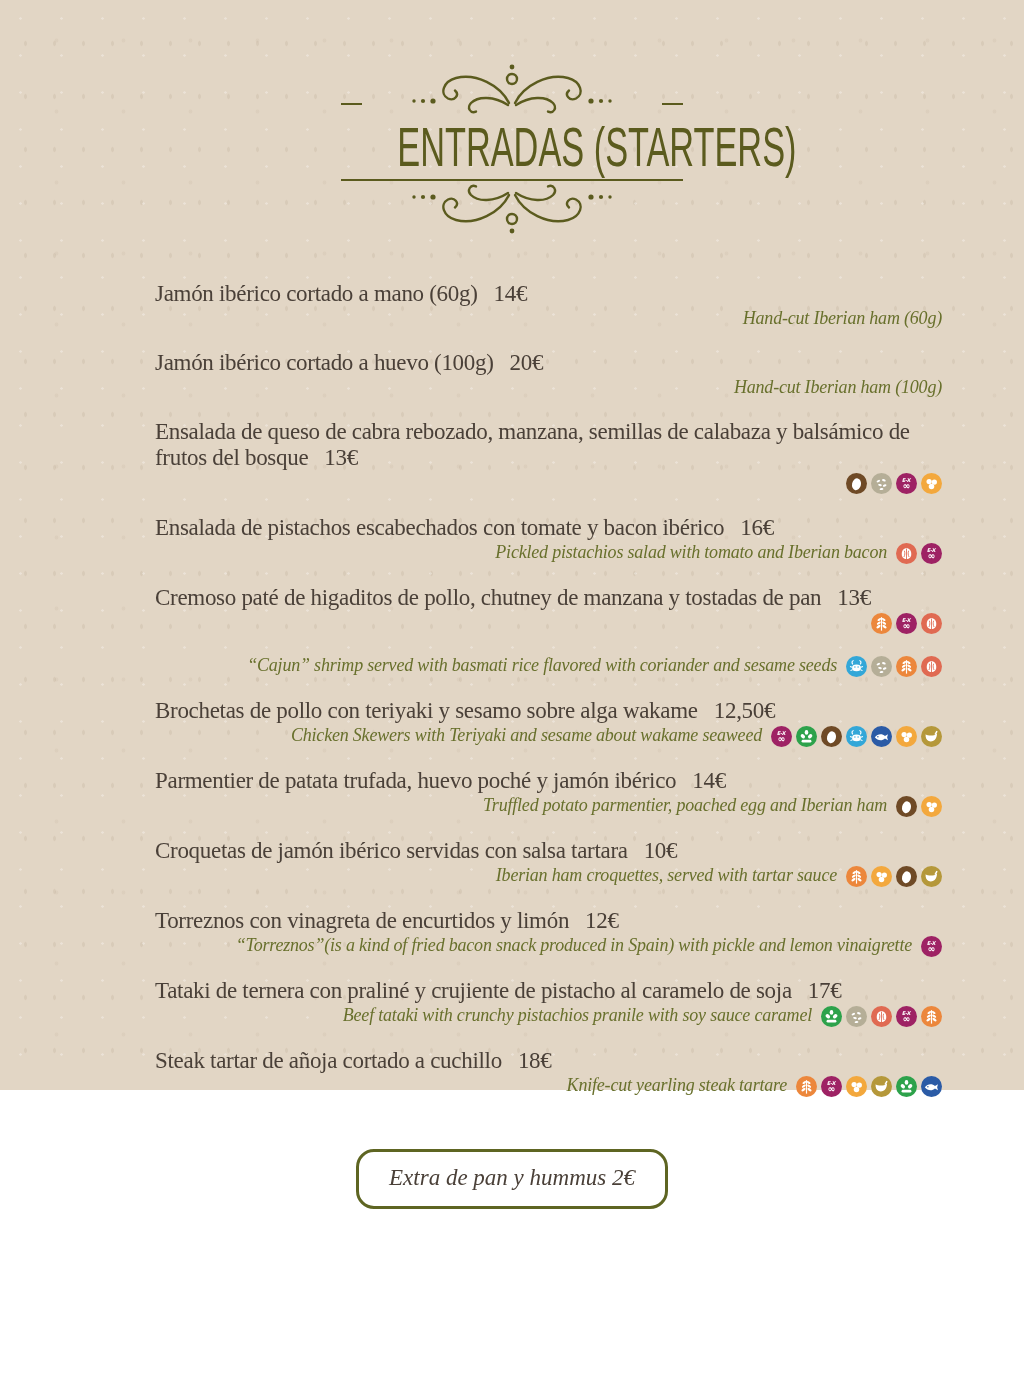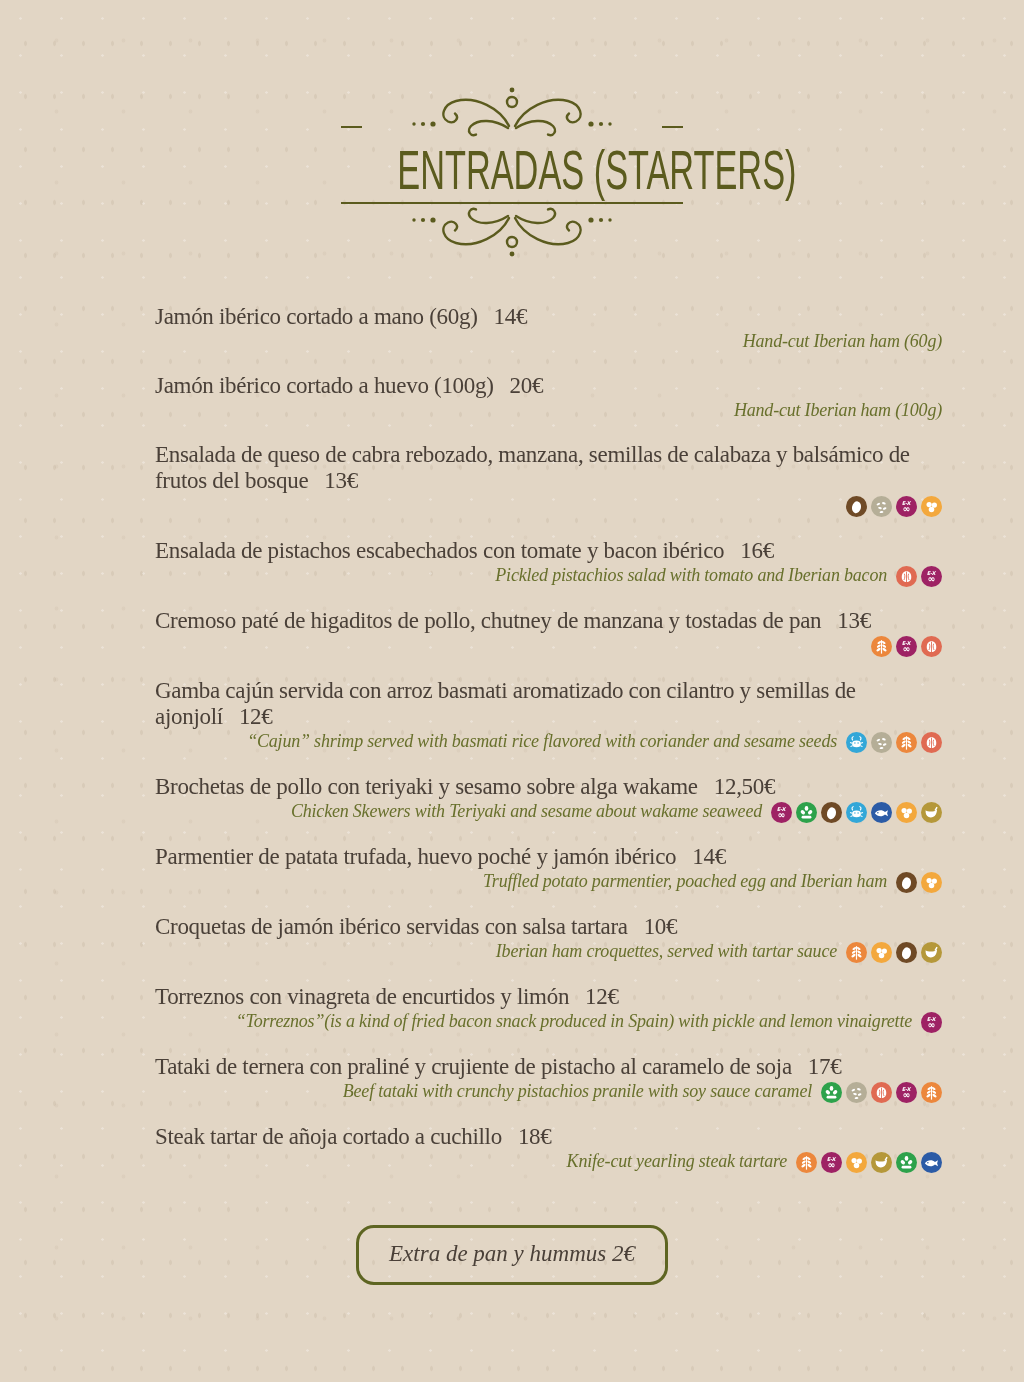--- a/index.html
+++ b/index.html
@@ -2,30 +2,30 @@
 <html><head>
 <meta charset="utf-8">
 <style>
   html,body{margin:0;padding:0;}
   body{
     width:1024px;height:1382px;
     font-family:"Liberation Serif","DejaVu Serif",serif;
     overflow:hidden;
   }
   .page{
-    position:relative;width:1024px;height:1382px;
+    position:relative;width:1024px;height:1090px;
     background-color:#e2d6c5;
     background-image:
       radial-gradient(rgba(255,255,255,.30) 1px, transparent 1.6px),
       radial-gradient(rgba(156,134,108,.14) 1px, transparent 1.8px),
       radial-gradient(rgba(170,150,122,.10) 1.4px, transparent 2.4px);
     background-size:41px 37px, 29px 53px, 67px 71px;
     background-position:0 0, 11px 17px, 23px 5px;
     box-sizing:border-box;
-    padding-top:86px;
+    padding-top:63px;
   }
   
   .header{width:342px;margin:0 auto 46px auto;}
   .orn-row{display:flex;align-items:flex-end;}
   .orn-line{flex:1;height:2px;background:#5b5b1e;margin-bottom:12px;}
   .orn-svg{display:block;}
   .title-wrap{
     border-bottom:2px solid #5b5b1e;
     text-align:center;height:62px;line-height:60px;
   }
@@ -192,21 +192,20 @@
             <span class="allergen" style="background: rgb(224, 106, 82);">
               <svg viewBox="0 0 24 24">
                 <path fill="#fff" d="M12 5.5 C8 5.5 6 9 6 12.5 C6 16.5 8.5 19 12 19 C15.5 19 18 16.5 18 12.5 C18 9 16 5.5 12 5.5 Z"></path>
                 <path d="M12 6 L12 19 M9.3 8.5 C10.3 11 10 14.2 8.8 16.4 M14.7 8.5 C13.7 11 14 14.2 15.2 16.4" stroke="#e06a52" stroke-width="1.1" fill="none"></path>
               </svg>
             </span>
           </span></div>
     </div>
 
     <div class="item">
-      <div class="item-title"><span>Gamba cajún servida con arroz basmati aromatizado con cilantro y semillas de ajonjolí</span><span class="item-price">12€</span></div>
       <div class="item-sub"><span>“Cajun” shrimp served with basmati rice flavored with coriander and sesame seeds</span><span class="allergens">
             <span class="allergen" style="background: rgb(51, 167, 216);">
               <svg viewBox="0 0 24 24">
                 <g fill="#fff">
                   <ellipse cx="12" cy="13.8" rx="5.6" ry="4.2"></ellipse>
                   <path d="M7.4 9.4 C5.6 7.4 6.2 4.8 8.4 4.4 M16.6 9.4 C18.4 7.4 17.8 4.8 15.6 4.4" stroke="#fff" stroke-width="1.5" fill="none"></path>
                   <path d="M6.6 13 L3.8 12 M6.9 16 L4.4 17.2 M17.4 13 L20.2 12 M17.1 16 L19.6 17.2" stroke="#fff" stroke-width="1.3"></path>
                   <circle cx="10" cy="12.6" r="0.9" fill="#33a7d8"></circle>
                   <circle cx="14" cy="12.6" r="0.9" fill="#33a7d8"></circle>
                 </g>

